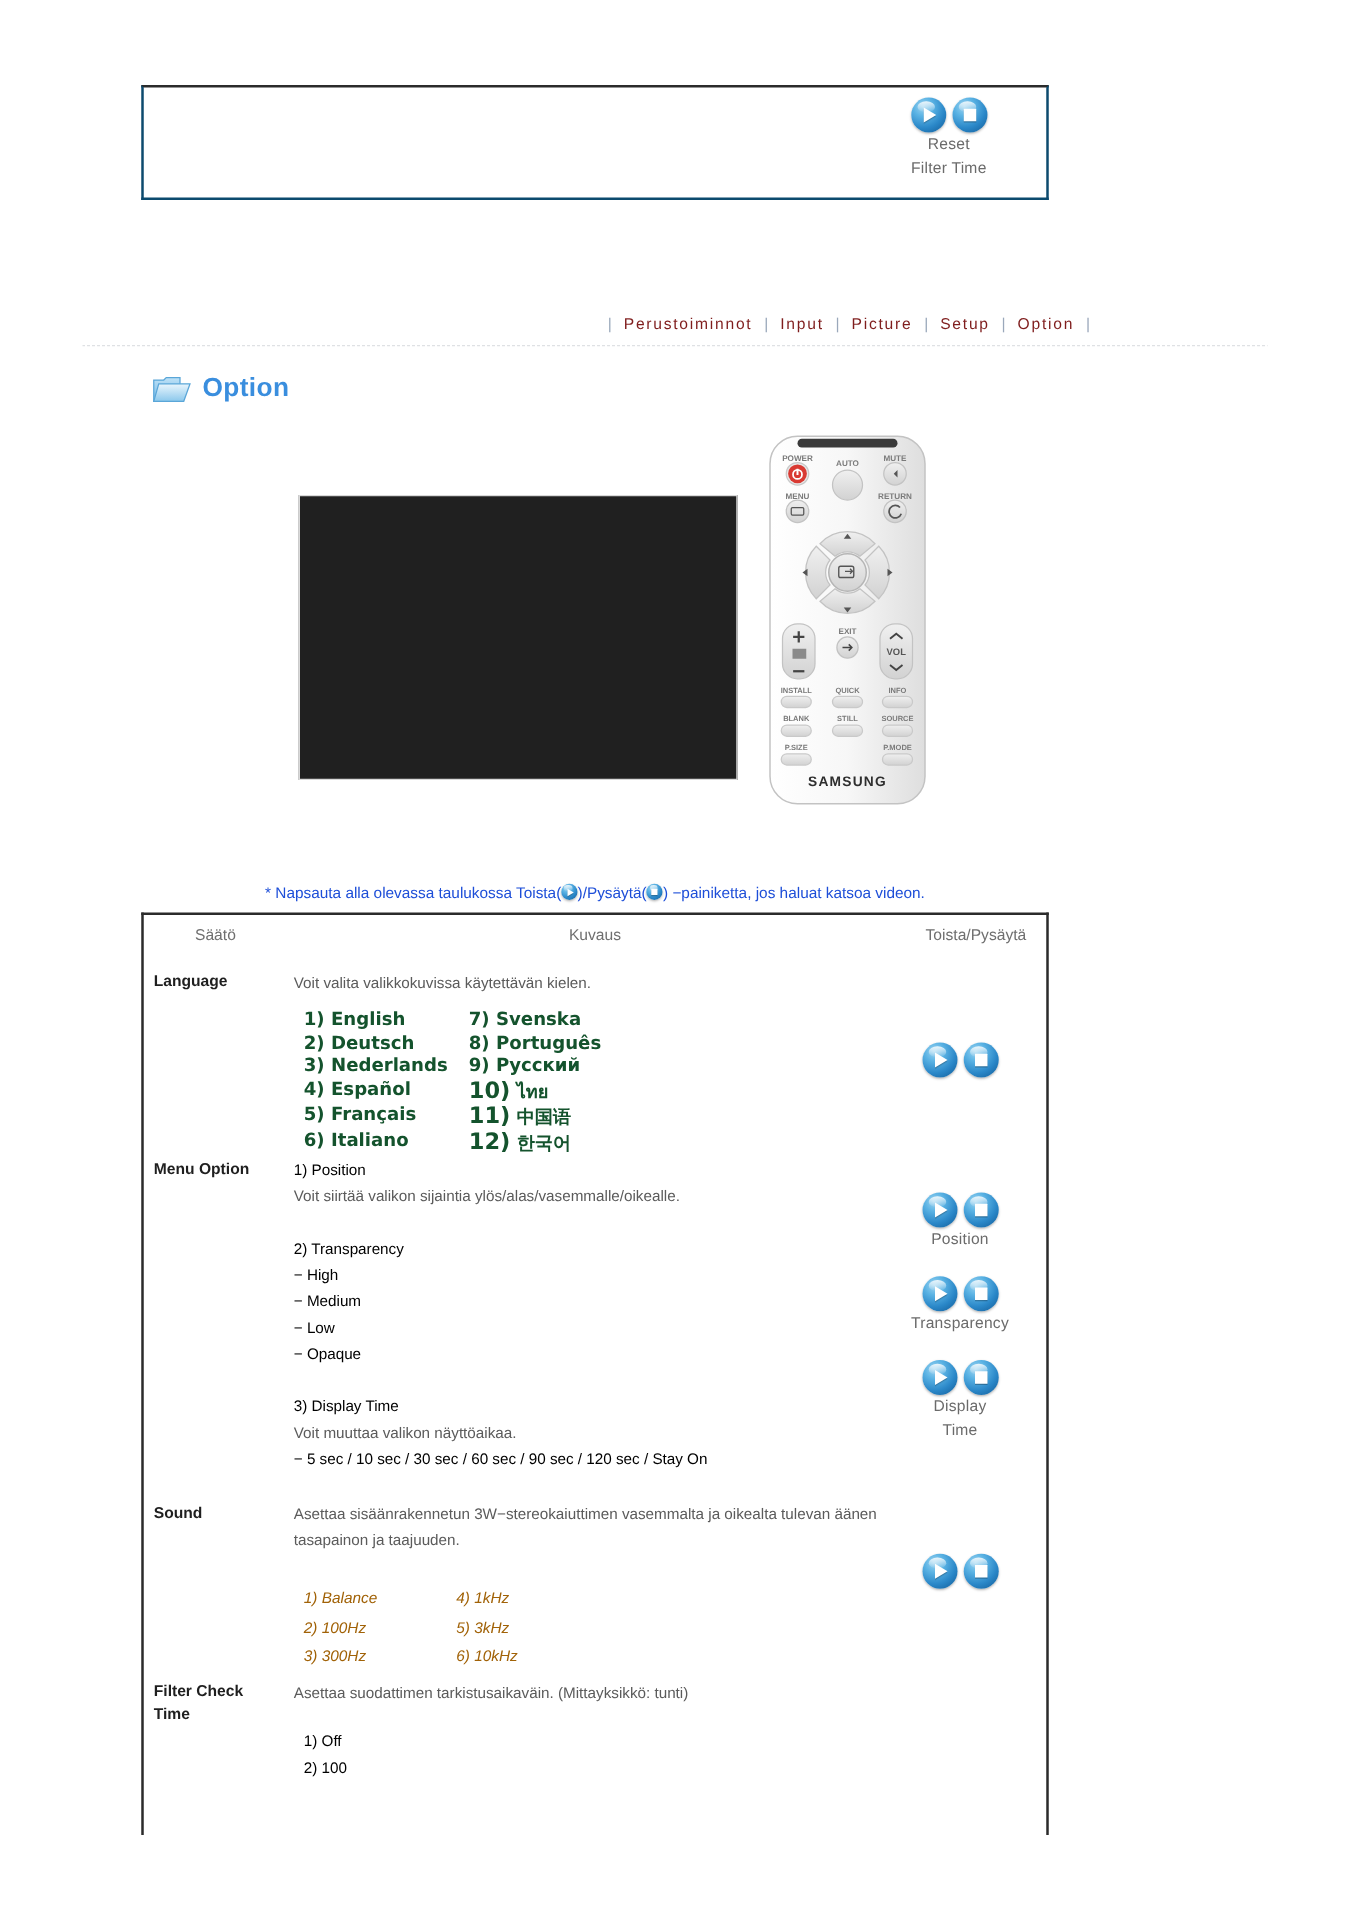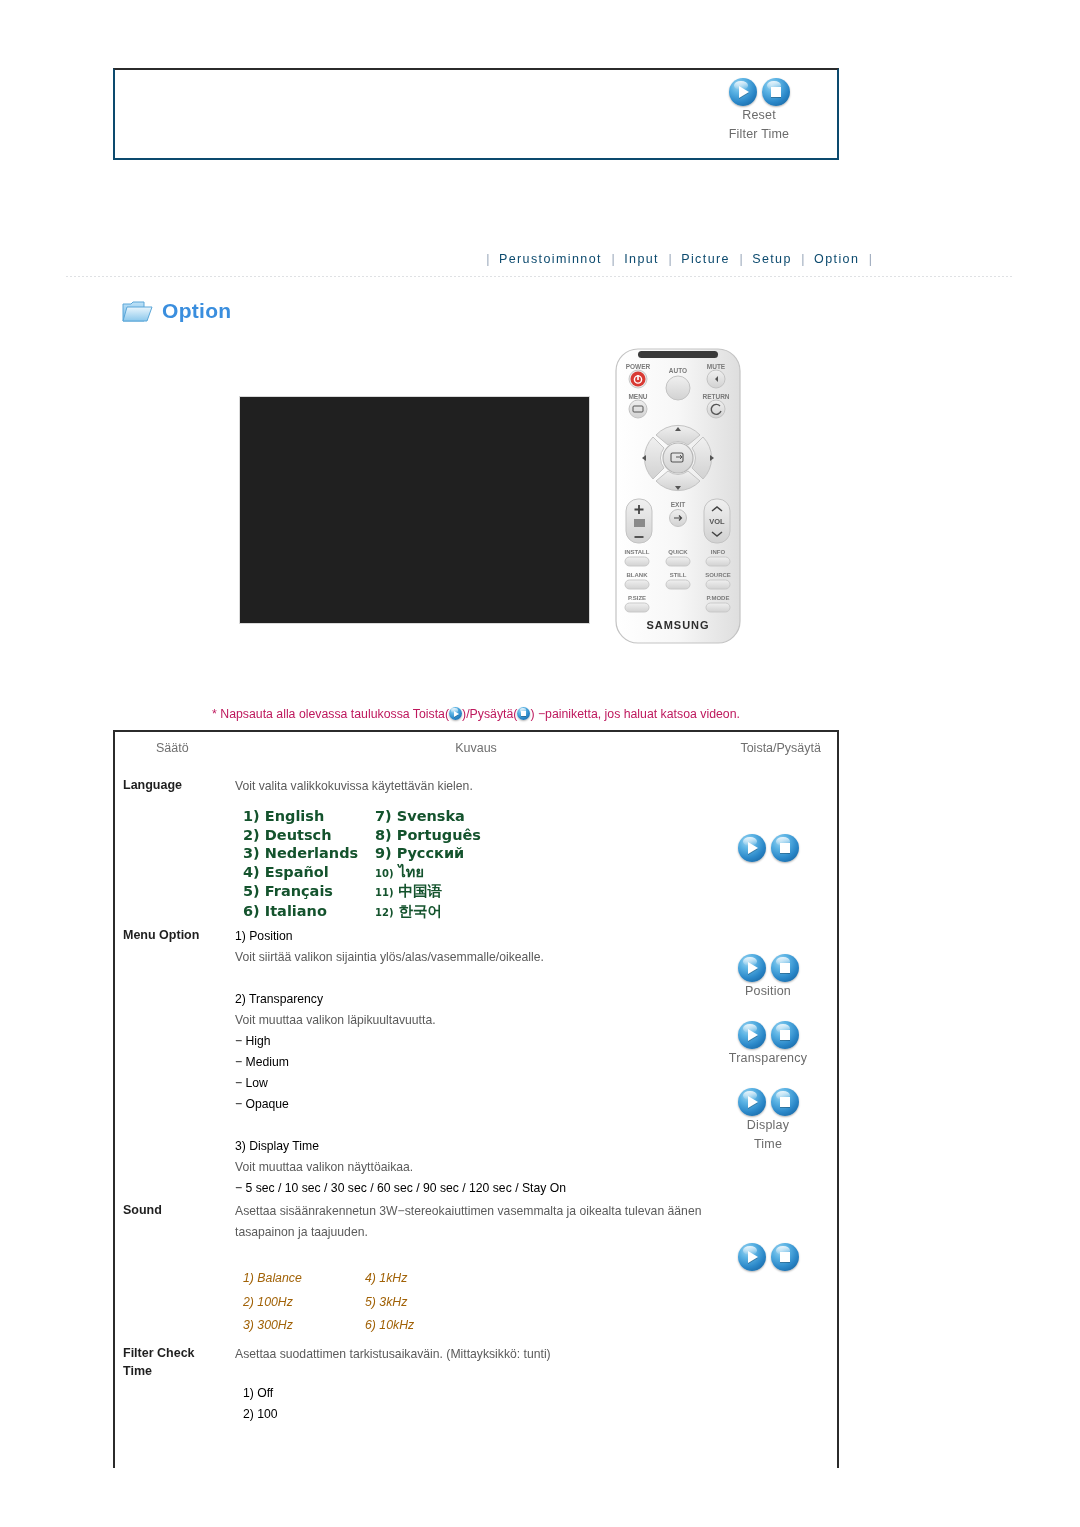--- a/index.html
+++ b/index.html
@@ -57,21 +57,21 @@
   .sphere.small .tri{border-top-width:3px;border-bottom-width:3px;border-left-width:5px;margin-left:2px;}
   .sphere.small .sq{width:5px;height:5px;}
 
   
   .navbar{
     position:absolute;left:0;top:252px;width:1080px;
     text-align:right;padding-right:205px;box-sizing:border-box;
     font-size:12.5px;
   }
   .navbar a{
-    color:#0c4a6e;text-decoration:none;letter-spacing:1.4px;
+    color:#7f1d1d;text-decoration:none;letter-spacing:1.4px;
     padding:0 3px;
   }
   .navsep{color:#9aa8bb;padding:0 3px;}
   .dotline{
     position:absolute;left:66px;top:276px;width:948px;height:1px;
     background-image:repeating-linear-gradient(to right,#dfe1e4 0 2px,transparent 2px 4px);
   }
 
   
   .page-title{
@@ -85,21 +85,21 @@
   
   .screen-shot{
     position:absolute;left:239px;top:396px;width:351px;height:228px;
     background:#202020;border:1px solid #d9d9d9;box-sizing:border-box;
   }
   .remote{position:absolute;left:608px;top:347px;width:140px;height:298px;}
 
   
   .note{
     position:absolute;left:113px;top:707px;width:726px;
-    text-align:center;font-size:12.3px;color:#be185d;
+    text-align:center;font-size:12.3px;color:#1d4ed8;
   }
 
   
   .tbl{
     position:absolute;left:113px;top:730px;width:726px;height:738px;
     border-left:2px solid #2b2b2b;border-right:2px solid #2b2b2b;
     border-top:2px solid #2b2b2b;
     box-sizing:border-box;
   }
   .thead{
@@ -123,21 +123,21 @@
   .cell-play{
     position:absolute;right:10px;width:118px;text-align:center;
   }
   .langimg{position:absolute;left:128px;top:0;}
   .lang-grid{
     display:grid;grid-template-columns:118px auto;column-gap:14px;row-gap:1px;
     font-size:14.5px;font-weight:bold;color:#14532d;
     font-family:"DejaVu Sans",sans-serif;
   }
   .lang-grid span{line-height:17.5px;white-space:nowrap;}
-  .lang-grid .num-sm{font-size:10px;}
+  .lang-grid .num-sm{font-size:18px;}
 
   .sound-grid{
     display:grid;grid-template-columns:122px auto;row-gap:1px;
     font-size:12.3px;color:#a16207;line-height:22.5px;font-style:italic;
   }
 </style>
 </head>
 <body>
 
 <div class="top-box">
@@ -325,21 +325,20 @@
     </div>
   </div>
 
   <div class="row" style="height:275px;">
     <div class="cell-label" style="top:0;">Menu Option</div>
     <div class="cell-desc" style="top:0;">
       <div class="hd">1) Position</div>
       <div>Voit siirtää valikon sijaintia ylös/alas/vasemmalle/oikealle.</div>
       <div style="height:21px;"></div>
       <div class="hd">2) Transparency</div>
-      <div>Voit muuttaa valikon läpikuultavuutta.</div>
       <div class="hd">− High</div>
       <div class="hd">− Medium</div>
       <div class="hd">− Low</div>
       <div class="hd">− Opaque</div>
       <div style="height:21px;"></div>
       <div class="hd">3) Display Time</div>
       <div>Voit muuttaa valikon näyttöaikaa.</div>
       <div class="hd">− 5 sec / 10 sec / 30 sec / 60 sec / 90 sec / 120 sec / Stay On</div>
     </div>
     <div class="cell-play" style="top:28px;">

